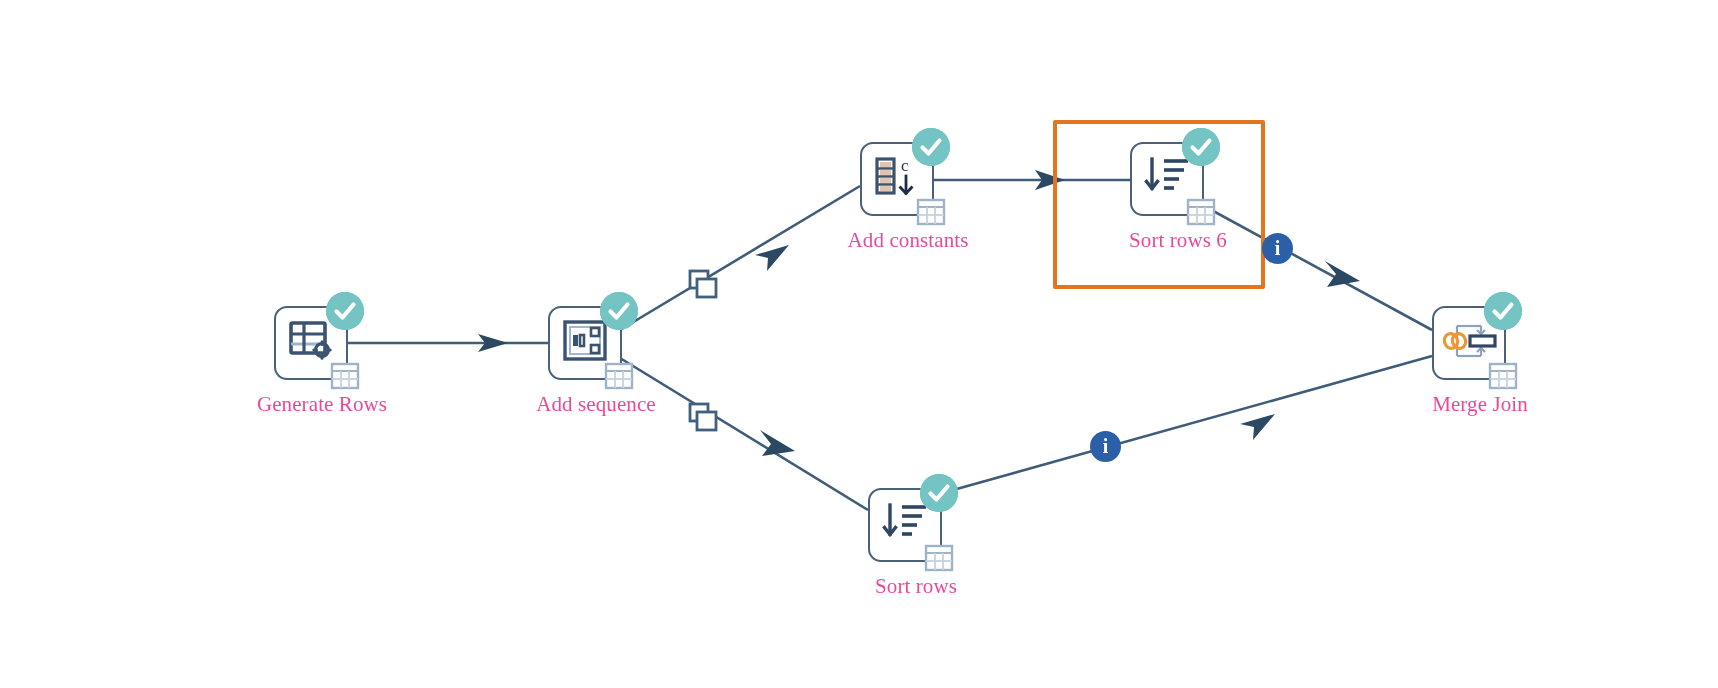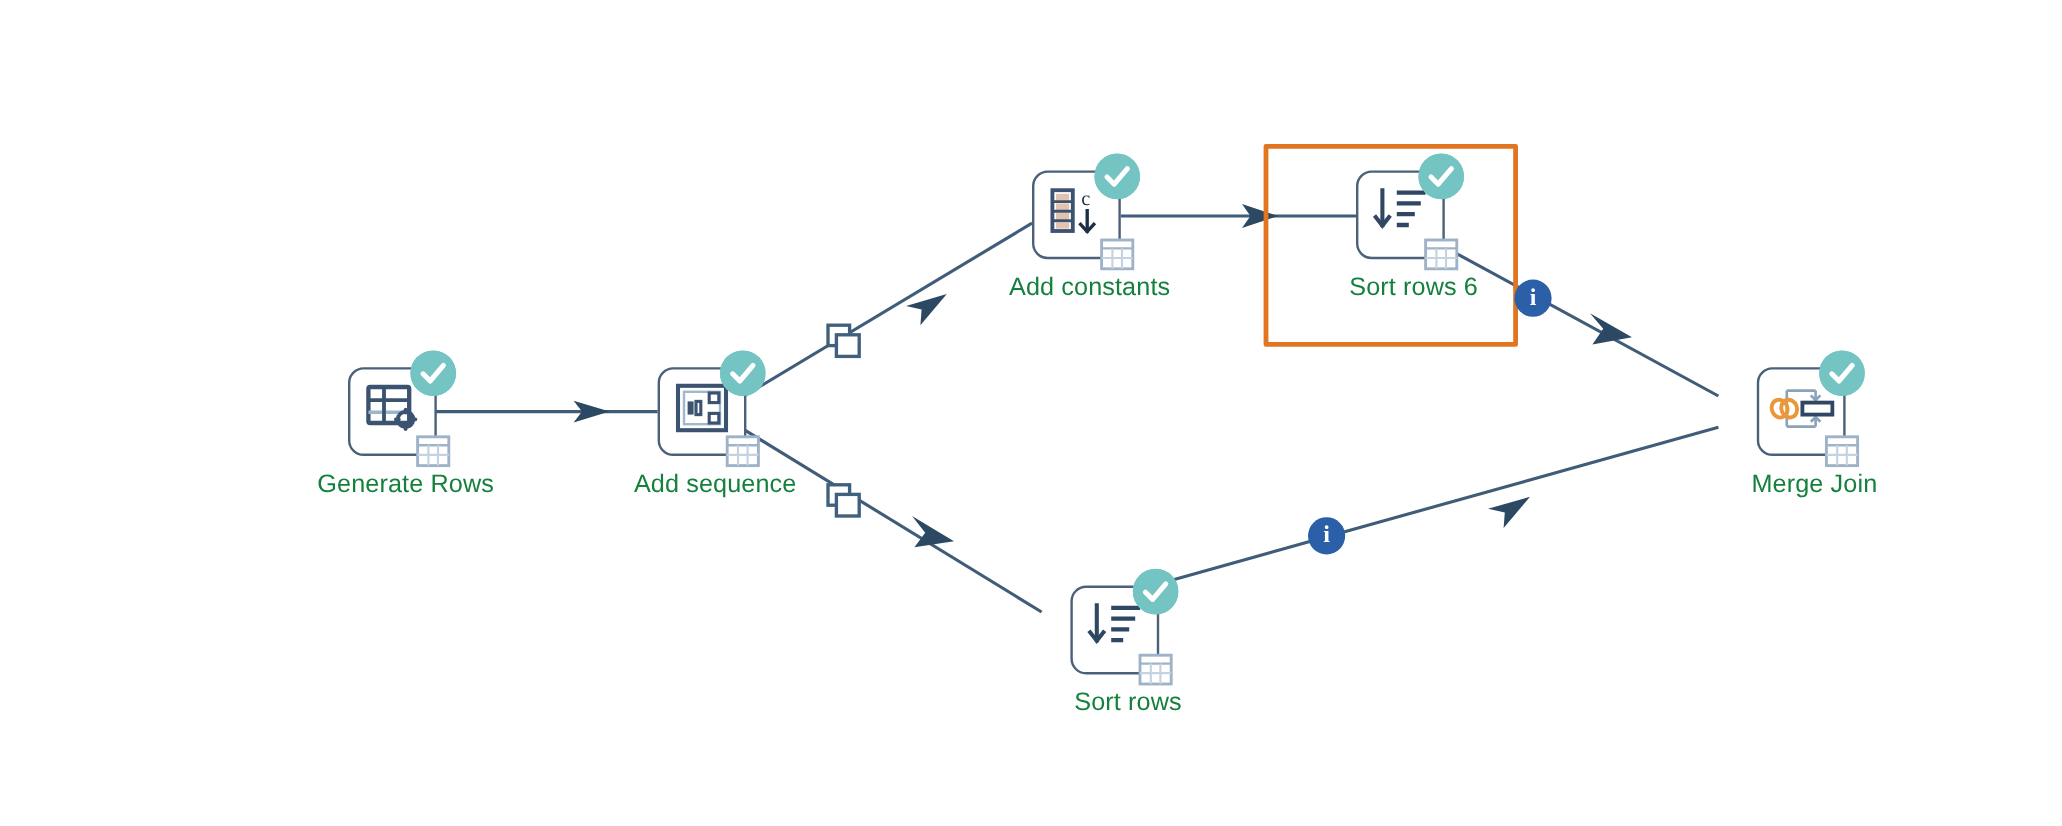--- a/index.html
+++ b/index.html
@@ -42,22 +42,22 @@
     background: #ffffff;
     box-sizing: border-box;
   }
   .node-label {
     position: absolute;
     top: 86px;
     left: 50%;
     transform: translateX(-50%);
     white-space: nowrap;
     font-size: 21px;
-    color: #15803d;
-    font-family: Liberation Sans, sans-serif;
+    color: #ec4899;
+    font-family: Liberation Serif, serif;
     letter-spacing: 0.1px;
   }
   .check-badge {
     position: absolute;
     width: 38px;
     height: 38px;
     border-radius: 50%;
     background: #73c4c2;
     top: -16px;
     right: -18px;
@@ -145,21 +145,21 @@
     </g>
 
     <g>
       <line x1="928" y1="497" x2="1432" y2="356" stroke="#3f5c78" stroke-width="2.6"></line>
       <path d="M1240,424 L1275,414 L1253,440 L1254,427 Z" fill="#2c4964"></path>
     </g>
   </svg>
 
   <div class="selection-rect" style="left:1053px; top:120px; width:212px; height:169px;"></div>
 
-  <div class="node" style="left:290px; top:306px;">
+  <div class="node" style="left:274px; top:306px;">
     <div class="node-box">
       <span class="icon-inner">
         <svg width="52" height="52" viewBox="0 0 52 52" xmlns="http://www.w3.org/2000/svg">
           <rect x="6" y="8" width="34" height="30" rx="1.5" fill="none" stroke="#3b5370" stroke-width="3.6"></rect>
           <line x1="6" y1="19" x2="40" y2="19" stroke="#3b5370" stroke-width="3.2"></line>
           <line x1="6" y1="29" x2="34" y2="29" stroke="#9db6cc" stroke-width="3"></line>
           <line x1="19" y1="8" x2="19" y2="38" stroke="#3b5370" stroke-width="3.2"></line>
           <g transform="translate(30,28)">
             <circle cx="7" cy="7" r="6.4" fill="none" stroke="#3b5370" stroke-width="3.2"></circle>
             <g stroke="#3b5370" stroke-width="3" stroke-linecap="round">
@@ -289,21 +289,21 @@
           <line x1="2" y1="10" x2="28" y2="10" stroke="#9fb3c8" stroke-width="2"></line>
           <line x1="2" y1="18" x2="28" y2="18" stroke="#c5d3e0" stroke-width="1.8"></line>
           <line x1="11" y1="10" x2="11" y2="27" stroke="#c5d3e0" stroke-width="1.8"></line>
           <line x1="19" y1="10" x2="19" y2="27" stroke="#c5d3e0" stroke-width="1.8"></line>
         </svg>
       </span>
     </div>
     <div class="node-label">Sort rows 6</div>
   </div>
 
-  <div class="node" style="left:868px; top:488px;margin-left:24px;">
+  <div class="node" style="left:868px; top:488px;">
     <div class="node-box">
       <span class="icon-inner">
         <svg width="48" height="46" viewBox="0 0 48 46" xmlns="http://www.w3.org/2000/svg">
           <g stroke="#2f4763" stroke-width="3.4" stroke-linecap="square">
             <line x1="9" y1="5" x2="9" y2="34"></line>
             <path d="M3.5,27.5 L9,34.5 L14.5,27.5" fill="none"></path>
           </g>
           <g stroke="#2f4763" stroke-width="3.6" stroke-linecap="butt">
             <line x1="21" y1="7" x2="45" y2="7"></line>
             <line x1="21" y1="16" x2="41" y2="16"></line>
@@ -324,21 +324,21 @@
           <line x1="2" y1="10" x2="28" y2="10" stroke="#9fb3c8" stroke-width="2"></line>
           <line x1="2" y1="18" x2="28" y2="18" stroke="#c5d3e0" stroke-width="1.8"></line>
           <line x1="11" y1="10" x2="11" y2="27" stroke="#c5d3e0" stroke-width="1.8"></line>
           <line x1="19" y1="10" x2="19" y2="27" stroke="#c5d3e0" stroke-width="1.8"></line>
         </svg>
       </span>
     </div>
     <div class="node-label">Sort rows</div>
   </div>
 
-  <div class="node" style="left:1464px; top:306px;">
+  <div class="node" style="left:1432px; top:306px;">
     <div class="node-box">
       <span class="icon-inner">
         <svg width="56" height="48" viewBox="0 0 56 48" xmlns="http://www.w3.org/2000/svg">
           <path d="M14,10 L40,10 L40,38 L14,38" fill="none" stroke="#5b7characters" stroke-width="0"></path>
           <path d="M16,9 L40,9" fill="none" stroke="#8ba2b9" stroke-width="2.2"></path>
           <path d="M16,39 L40,39" fill="none" stroke="#8ba2b9" stroke-width="2.2"></path>
           <path d="M16,9 L16,39" fill="none" stroke="#8ba2b9" stroke-width="2.2"></path>
           <path d="M40,9 L40,16" fill="none" stroke="#8ba2b9" stroke-width="2.2"></path>
           <path d="M40,32 L40,39" fill="none" stroke="#8ba2b9" stroke-width="2.2"></path>
           <path d="M36,13 L40,17 L44,13" fill="none" stroke="#8ba2b9" stroke-width="2.2"></path>

